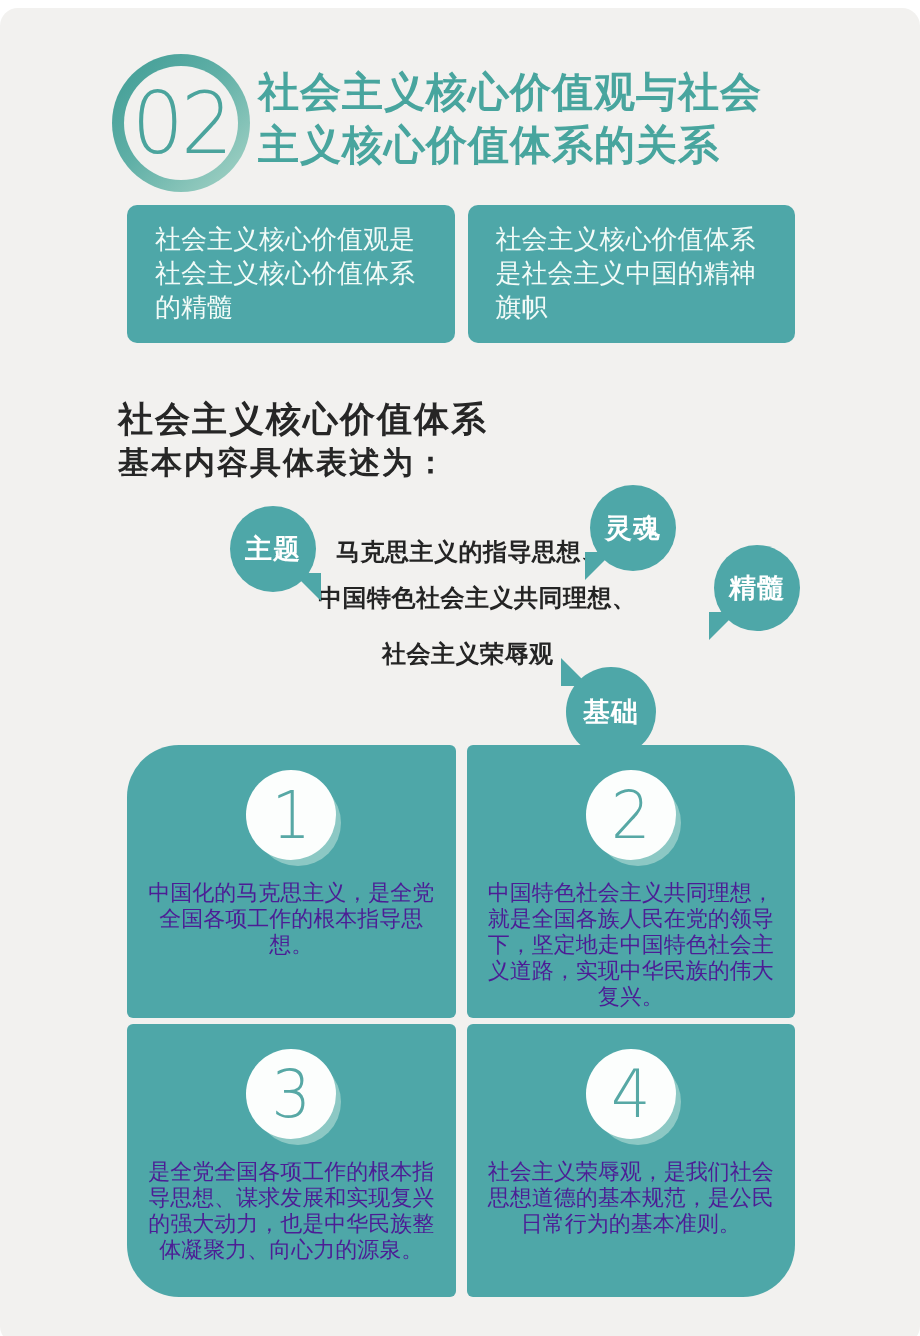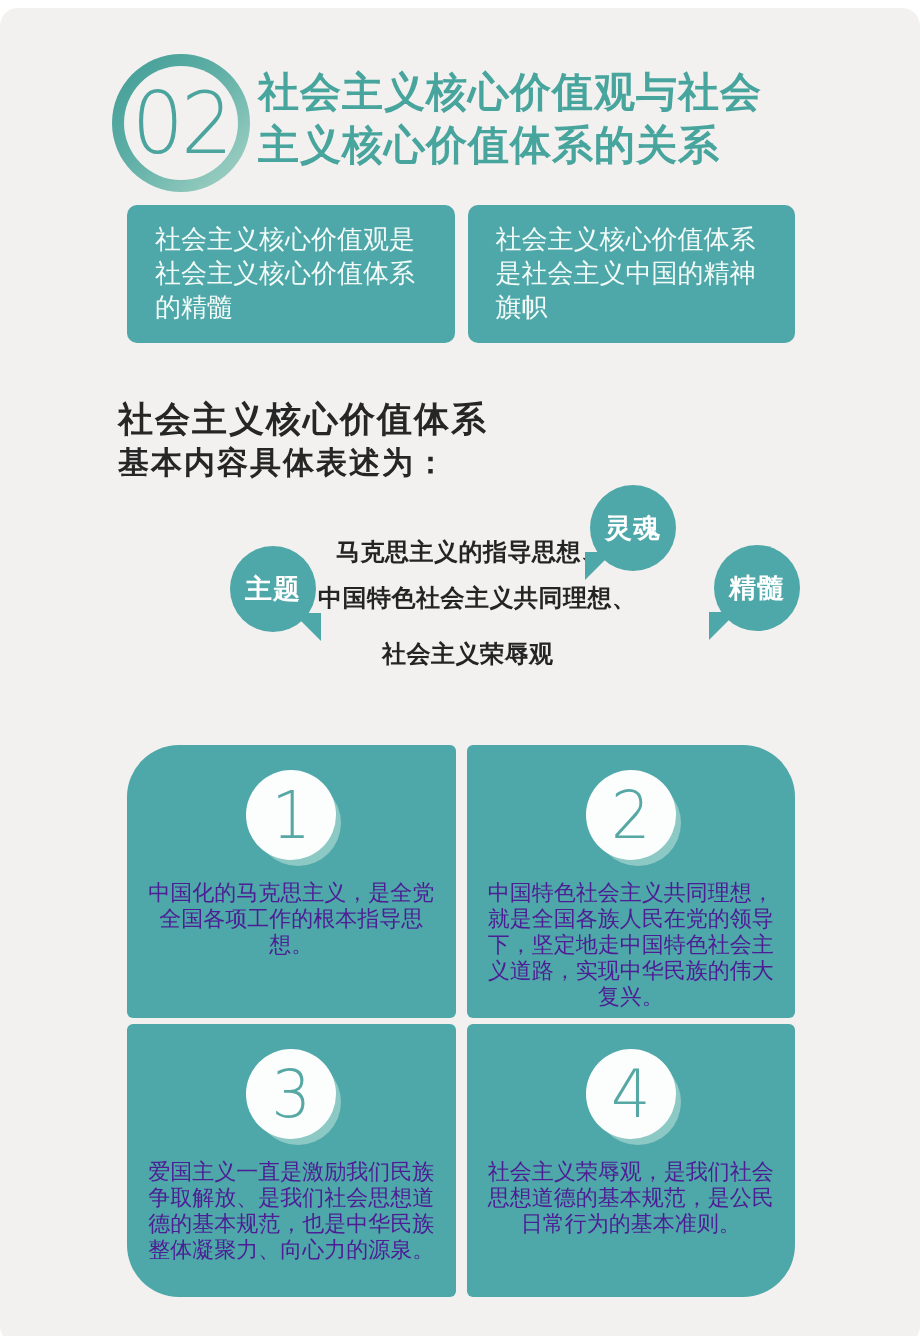--- a/index.html
+++ b/index.html
@@ -104,51 +104,55 @@
 
   <div class="heading">
     <div class="heading-line1">社会主义核心价值体系</div>
     <div class="heading-line2">基本内容具体表述为：</div>
   </div>
 
   <div class="dline" style="left:336px; top:528px;font-family:Liberation Serif, serif;">马克思主义的指导思想、</div>
   <div class="dline" style="left:318px; top:574px;">中国特色社会主义共同理想、</div>
   <div class="dline" style="left:382px; top:630px;">社会主义荣辱观</div>
 
-  <div class="bubble bubble-zhuti" style="left:230px; top:538px;">
+  <div class="bubble bubble-zhuti" style="left:230px; top:498px;">
     <span class="tail"></span>
     <span>主题</span>
   </div>
   <div class="bubble bubble-linghun" style="left:590px; top:477px;">
     <span class="tail"></span>
     <span>灵魂</span>
   </div>
   <div class="bubble bubble-jingsui" style="left:714px; top:537px;">
     <span class="tail"></span>
     <span>精髓</span>
+  </div>
+  <div class="bubble bubble-jichu" style="left:566px; top:659px; width:90px; height:90px;">
+    <span class="tail"></span>
+    <span>基础</span>
   </div>
 
   <div class="cards">
     <div class="card card-1">
       <div class="card-circle">
         <span class="card-number">1</span>
       </div>
       <div class="card-text">中国化的马克思主义，是全党全国各项工作的根本指导思想。</div>
     </div>
     <div class="card card-2">
       <div class="card-circle">
         <span class="card-number">2</span>
       </div>
       <div class="card-text">中国特色社会主义共同理想，就是全国各族人民在党的领导下，坚定地走中国特色社会主义道路，实现中华民族的伟大复兴。</div>
     </div>
     <div class="card card-3">
       <div class="card-circle">
         <span class="card-number">3</span>
       </div>
-      <div class="card-text">爱国主义一直是激励我们民族争取解放、是我们社会思想道德的基本规范，也是中华民族整体凝聚力、向心力的源泉。</div>
+      <div class="card-text">是全党全国各项工作的根本指导思想、谋求发展和实现复兴的强大动力，也是中华民族整体凝聚力、向心力的源泉。</div>
     </div>
     <div class="card card-4">
       <div class="card-circle">
         <span class="card-number">4</span>
       </div>
       <div class="card-text">社会主义荣辱观，是我们社会思想道德的基本规范，是公民日常行为的基本准则。</div>
     </div>
   </div>
 
 </div>

